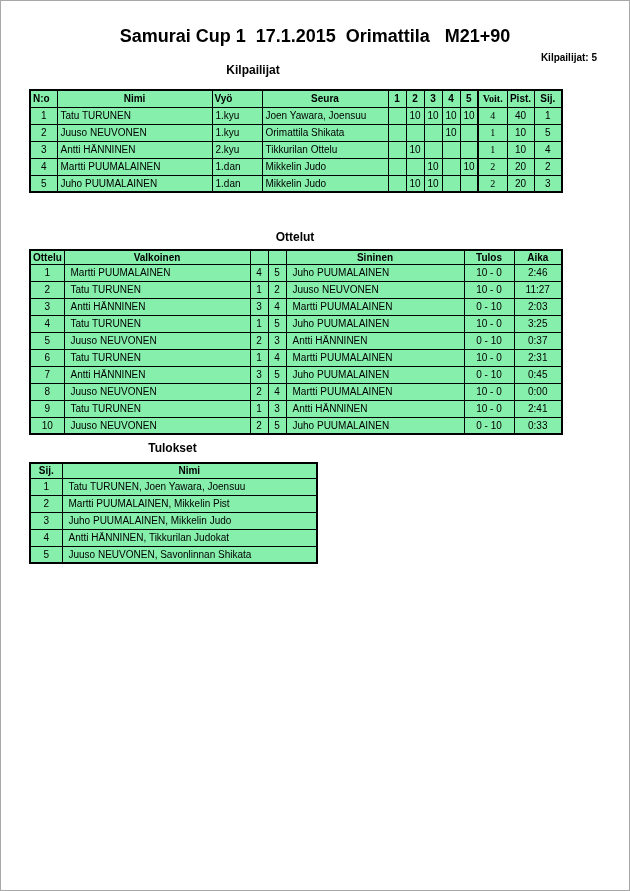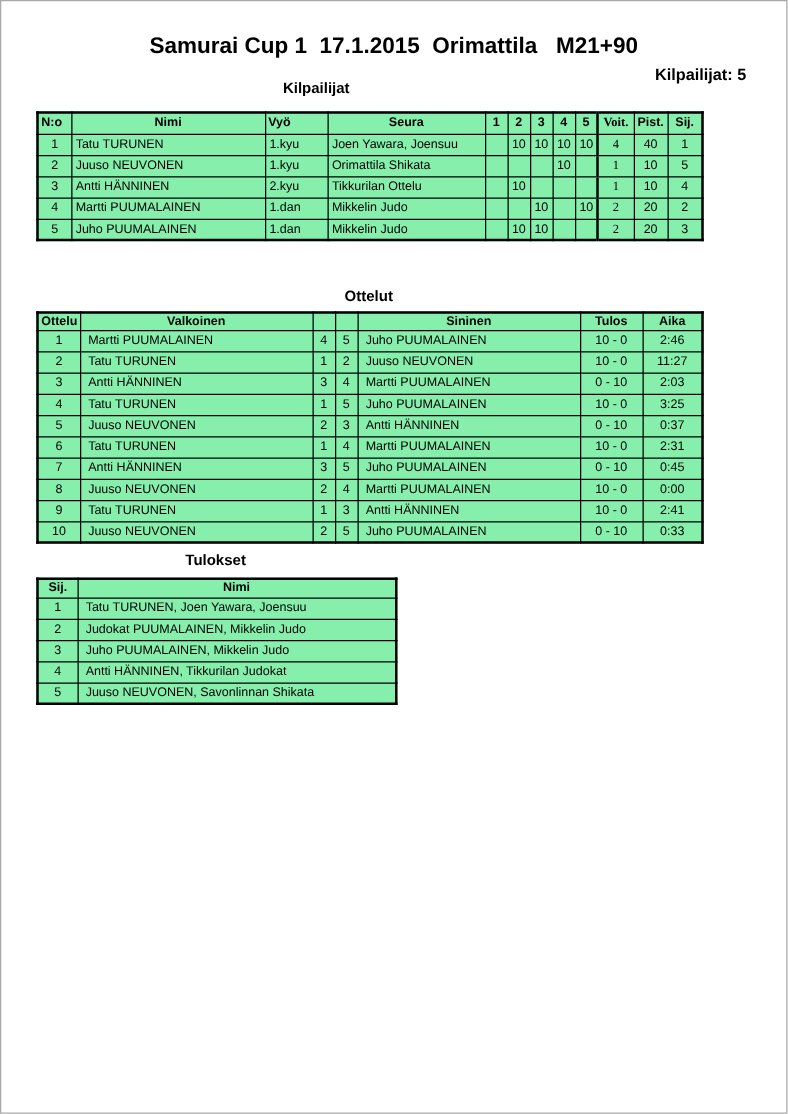--- a/index.html
+++ b/index.html
@@ -9,21 +9,21 @@
     font-family:"Liberation Sans","DejaVu Sans",sans-serif;
     position:relative; overflow:hidden;
   }
   .page { position:absolute; inset:0; background:#fff; border:1px solid #a8a8a8; }
   .title {
     position:absolute; top:25px; left:0; width:100%;
     text-align:center; font-size:18px; font-weight:bold; white-space:pre;
   }
   .competitors-count {
     position:absolute; top:51px; right:32px;
-    font-size:13px; font-weight:bold;
+    font-size:10px; font-weight:bold;
   }
   .heading { position:absolute; font-size:12px; font-weight:bold; text-align:center; }
   .heading-kilpailijat { top:62px;  left:28px; width:448px; }
   .heading-ottelut     { top:229px; left:28px; width:532px; }
   .heading-tulokset    { top:440px; left:28px; width:287px; }
 
   table {
     position:absolute; border-collapse:collapse; table-layout:fixed;
     background:#86efac; border:2px solid #000;
   }
@@ -290,21 +290,21 @@
         <th class="ac">Nimi</th>
       </tr>
     </thead>
     <tbody>
       <tr>
           <td class="ac">1</td>
           <td class="al pl">Tatu TURUNEN, Joen Yawara, Joensuu</td>
         </tr>
         <tr>
           <td class="ac">2</td>
-          <td class="al pl">Judokat PUUMALAINEN, Mikkelin Judo</td>
+          <td class="al pl">Martti PUUMALAINEN, Mikkelin Pist</td>
         </tr>
         <tr>
           <td class="ac">3</td>
           <td class="al pl">Juho PUUMALAINEN, Mikkelin Judo</td>
         </tr>
         <tr>
           <td class="ac">4</td>
           <td class="al pl">Antti HÄNNINEN, Tikkurilan Judokat</td>
         </tr>
         <tr>

